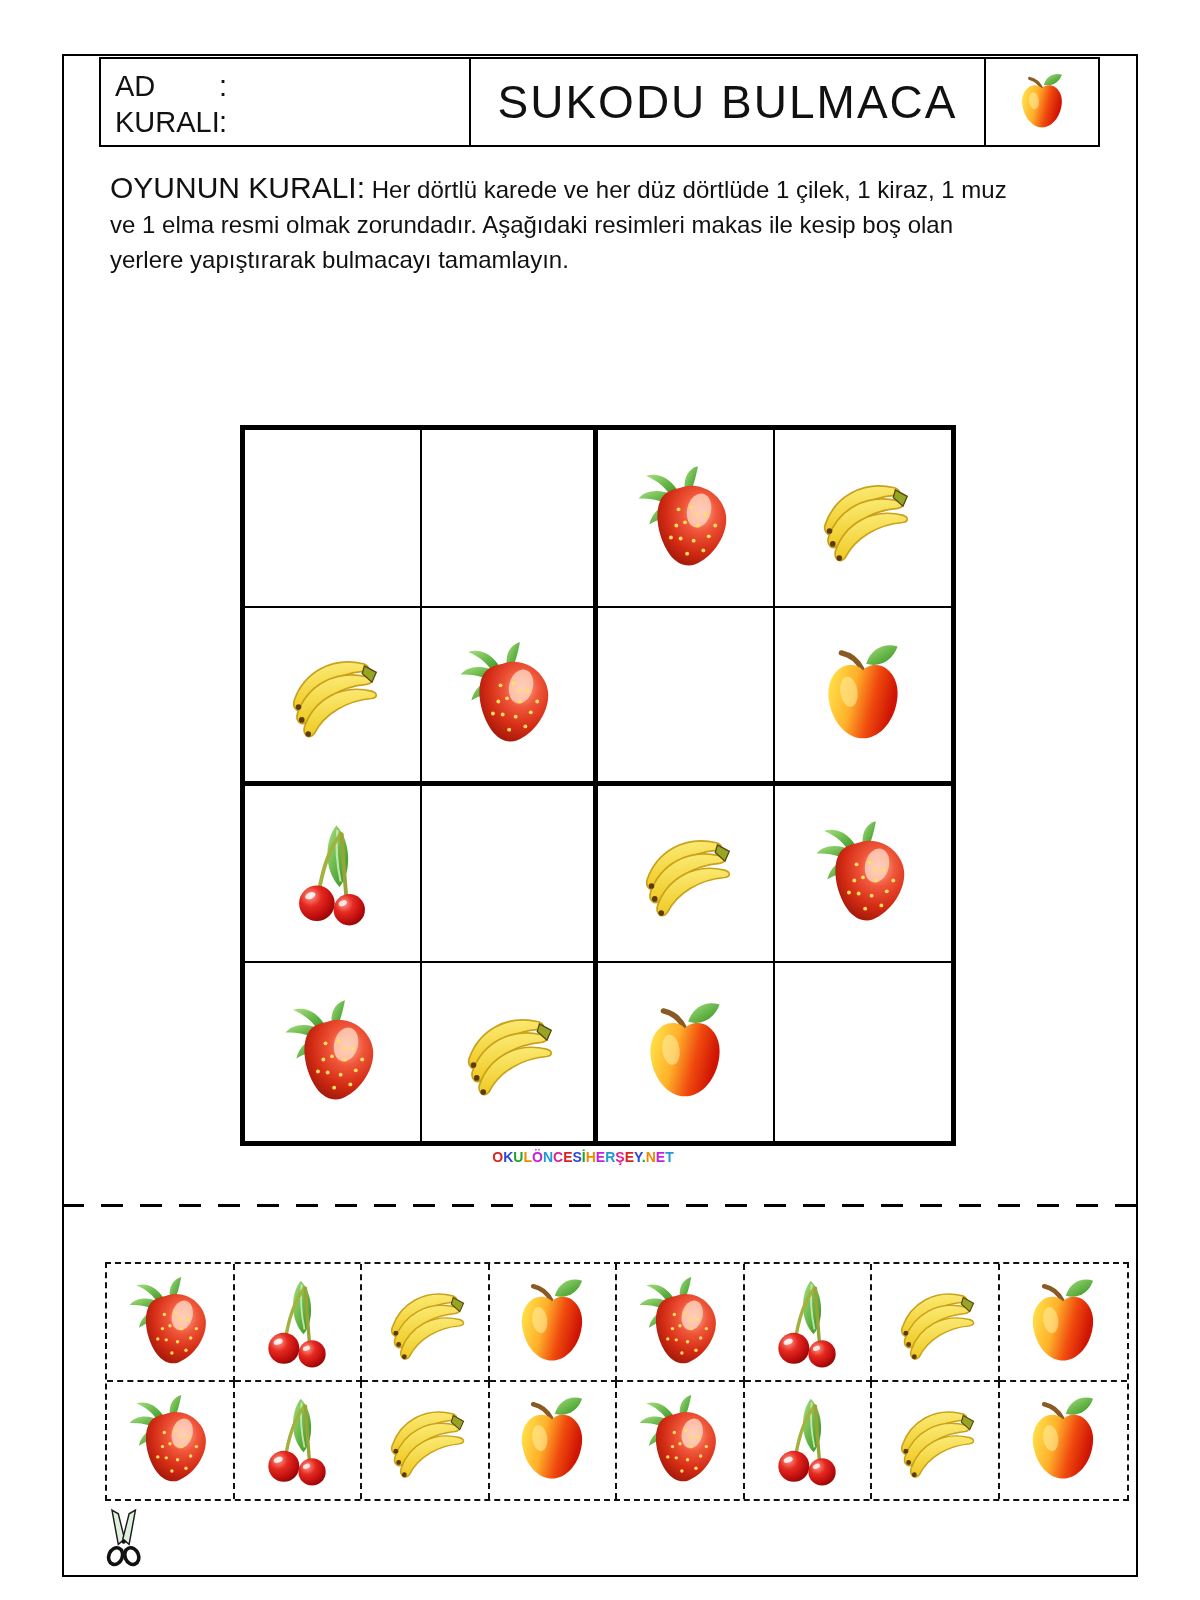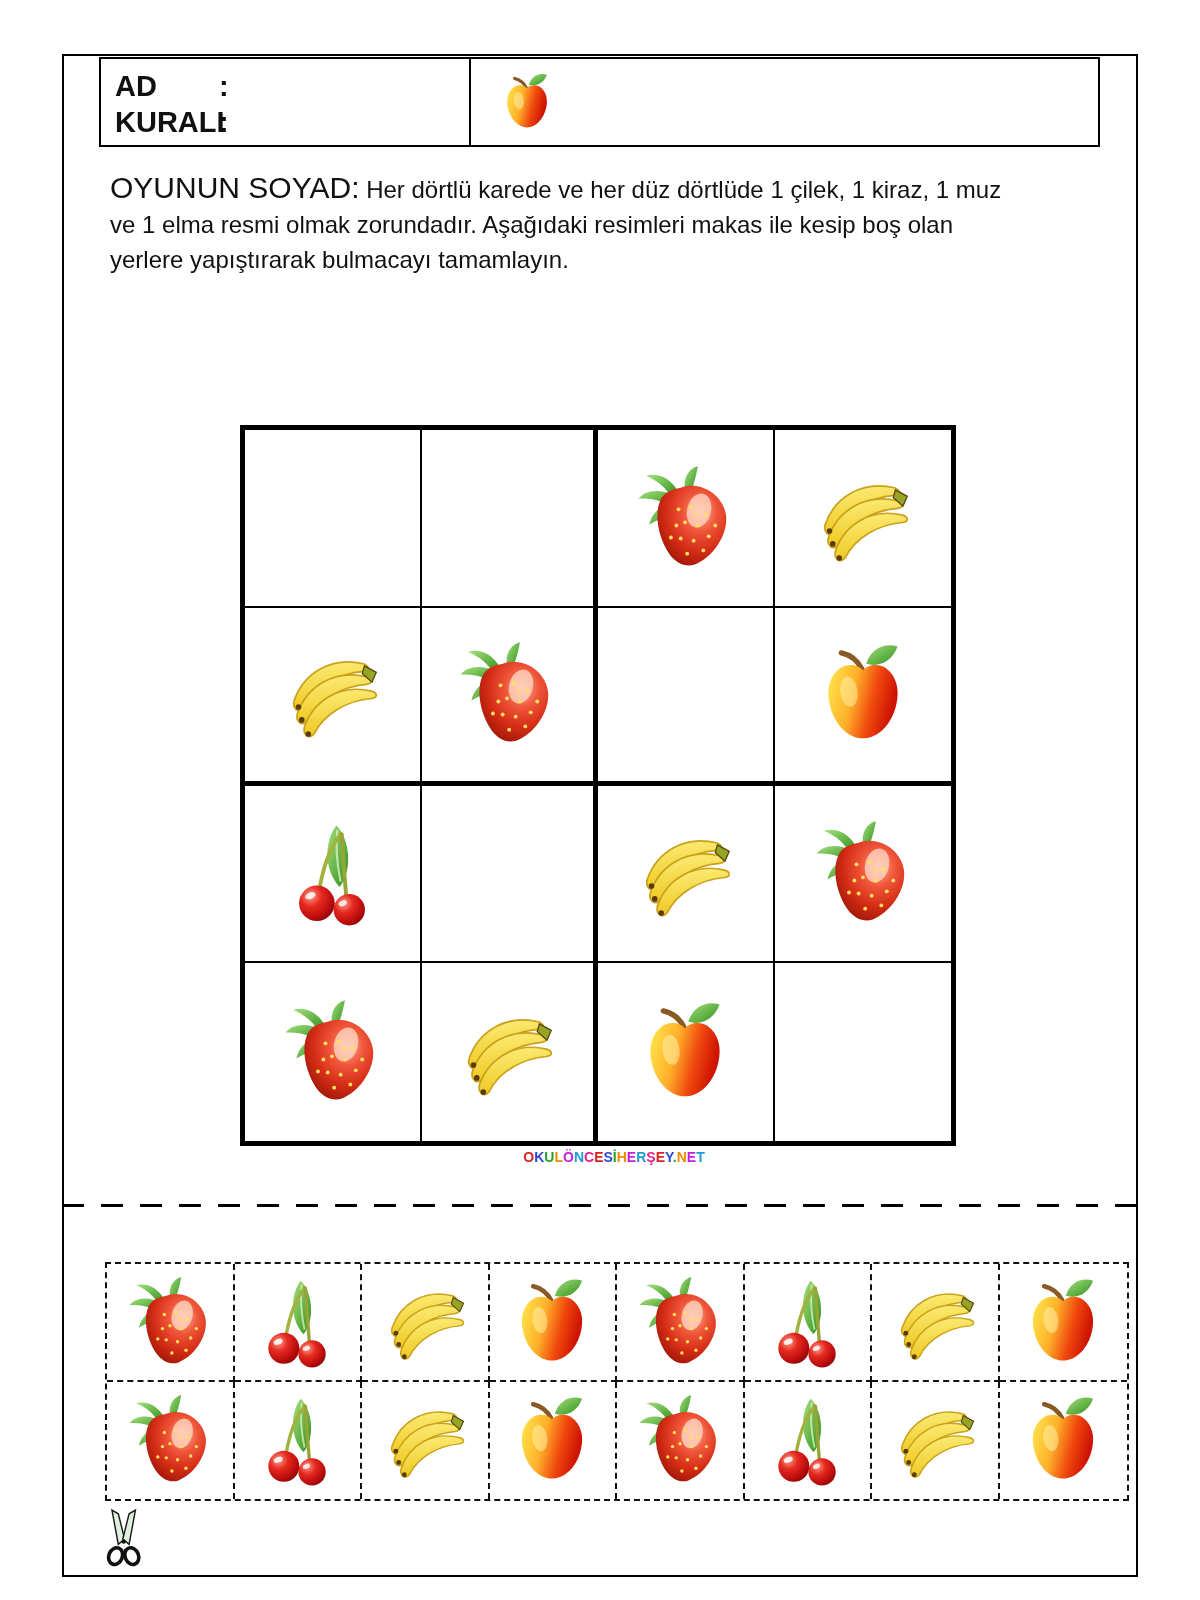--- a/index.html
+++ b/index.html
@@ -13,21 +13,21 @@
     position:absolute;left:62px;top:54px;width:1076px;height:1523px;
     border:2px solid #000;box-sizing:border-box;pointer-events:none;
   }
   
   .header{
     position:absolute;left:99px;top:57px;width:1001px;height:90px;
     border:2px solid #000;box-sizing:border-box;display:flex;background:#fff;
   }
   .header .name-box{
     width:370px;border-right:2px solid #000;box-sizing:border-box;
-    padding:9px 0 0 14px;font-size:29px;line-height:36px;font-weight:bold;
+    padding:9px 0 0 14px;font-size:29px;line-height:36px;
   }
   .name-row{display:flex;}
   .name-row .lbl{width:104px;}
   .header .title-box{
     flex:1;border-right:2px solid #000;box-sizing:border-box;
     display:flex;align-items:center;justify-content:center;
   }
   .page-title{font-size:46px;letter-spacing:2px;white-space:nowrap;}
   .header .apple-box{
     width:112px;display:flex;align-items:center;justify-content:center;
@@ -45,21 +45,21 @@
     display:grid;grid-template-columns:repeat(4,1fr);grid-template-rows:repeat(4,1fr);
   }
   .cell{display:flex;align-items:center;justify-content:center;background:#fff;box-sizing:border-box;}
   .cell{border-right:2px solid #000;border-bottom:2px solid #000;}
   .cell.c1{border-right-width:5px;}
   .cell.c3{border-right:none;}
   .cell.r1{border-bottom-width:5px;}
   .cell.r3{border-bottom:none;}
   
   .watermark{
-    position:absolute;left:519px;top:1150px;width:190px;text-align:center;
+    position:absolute;left:488px;top:1150px;width:190px;text-align:center;
     font-size:14px;font-weight:bold;letter-spacing:0;line-height:14px;
   }
   
   .separator{
     position:absolute;left:62px;top:1204px;width:1076px;height:3px;
     background:repeating-linear-gradient(90deg,#000 0 22px,transparent 22px 39px);
   }
   
   .cutout{
     position:absolute;left:105px;top:1262px;width:1024px;height:239px;
@@ -178,29 +178,32 @@
   <div class="name-box">
     <div class="name-row">
       <span class="lbl">AD</span>
       <span>:</span>
     </div>
     <div class="name-row">
       <span class="lbl">KURALI</span>
       <span>:</span>
     </div>
   </div>
+  <div class="title-box">
+    <span class="page-title">SUKODU BULMACA</span>
+  </div>
   <div class="apple-box">
     <svg class="fruit" viewBox="0 0 100 100" style="width:62px;height:68px">
         <use href="#fruit-apple"></use>
       </svg>
   </div>
 </div>
 
 <div class="instructions">
-  <span class="lead">OYUNUN SOYAD:</span>
+  <span class="lead">OYUNUN KURALI:</span>
   <span>Her dörtlü karede ve her düz dörtlüde 1 çilek, 1 kiraz, 1 muz ve 1 elma resmi olmak zorundadır. Aşağıdaki resimleri makas ile kesip boş olan yerlere yapıştırarak bulmacayı tamamlayın.</span>
 </div>
 
 <div class="sudoku">
     <div class="cell c0 r0"></div>
     <div class="cell c1 r0"></div>
     <div class="cell c2 r0">
       <svg viewBox="0 0 100 100" class="fruit" style="width: 108px; height: 108px;">
         <use href="#fruit-strawberry"></use>
       </svg>

